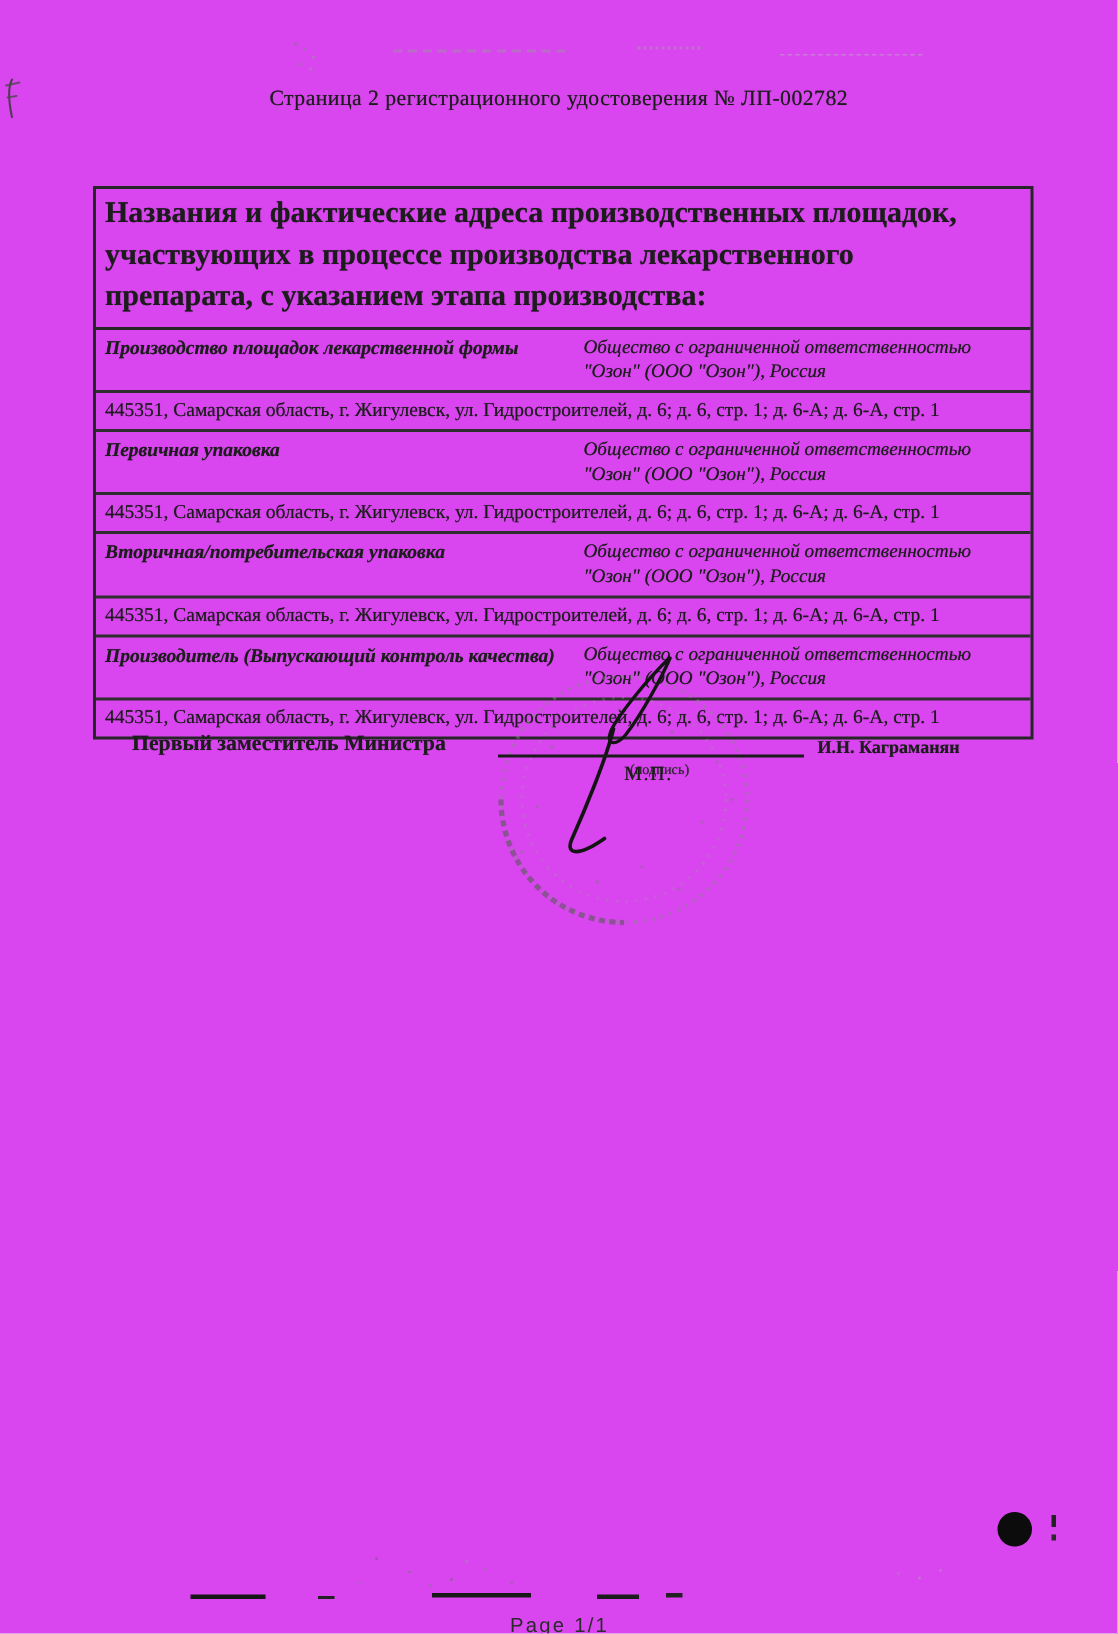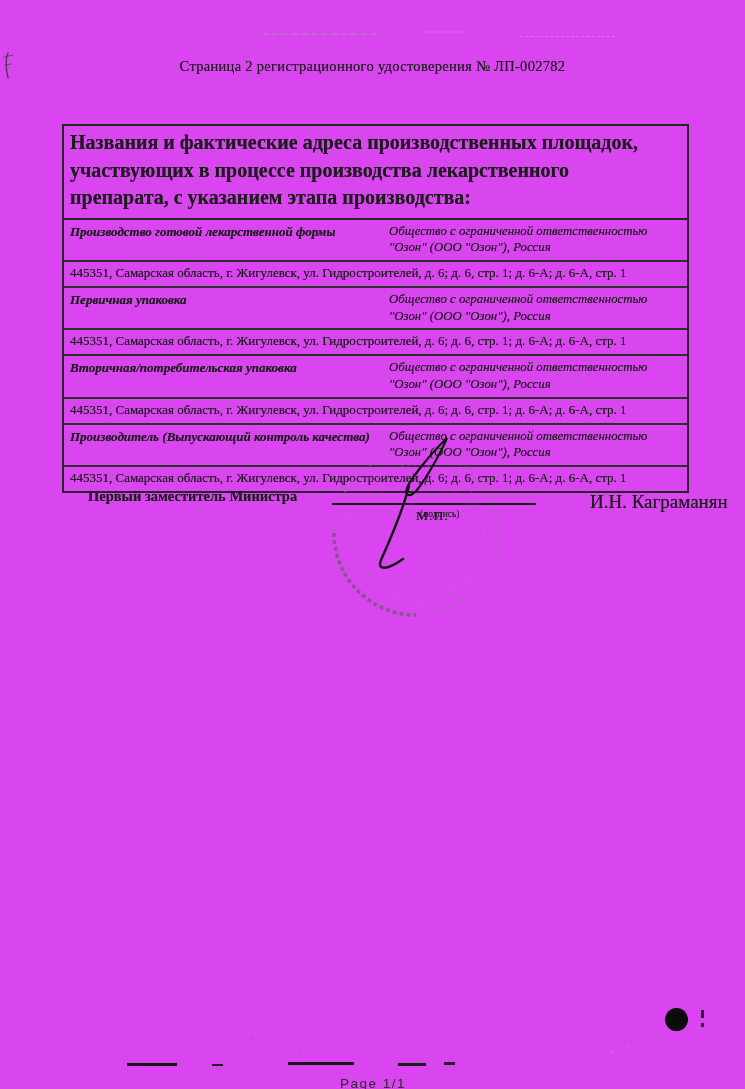--- a/index.html
+++ b/index.html
@@ -31,21 +31,21 @@
     font-size:13px; padding-top:1px;
   }
   .t-company { flex:1; font-size:12.8px; line-height:1.3; padding-left:14px;font-style:italic; }
   .t-address {
     font-size:13px; padding:3px 6px 5px 6px; border-bottom:2px solid #2e2e2e;
     white-space:nowrap; overflow:hidden;
   }
   .t-group:last-child .t-address { border-bottom:none; }
 
   .sig-title { position:absolute; left:88px; top:488px; font-weight:bold; font-size:14.5px; }
-  .sig-name  { position:absolute; left:545px; top:491px; font-weight:normal; font-size:19px;margin-left:45px; }
+  .sig-name  { position:absolute; left:545px; top:491px; font-weight:bold; font-size:12px; }
   .sig-line  { position:absolute; left:332px; top:503px; width:204px; height:0; border-top:2px solid #1a1a1a; }
   .sig-caption { position:absolute; left:420px; top:509px; font-size:9.5px; color:#2a2a2a; }
   .sig-mp    { position:absolute; left:416px; top:508px; font-size:13.5px; letter-spacing:1px; }
 
   .stamp-svg { position:absolute; left:328px; top:438px; }
   .signature-svg { position:absolute; left:360px; top:428px; }
   .pen-mark-svg { position:absolute; left:1px; top:50px; }
 
   .punch-dot {
     position:absolute; left:665px; top:1008px; width:23px; height:23px;
@@ -83,21 +83,21 @@
 
 <div class="page">
 
   <div class="doc-header">Страница  2 регистрационного удостоверения № ЛП-002782</div>
 
   <div class="reg-table">
     <div class="t-title">Названия и фактические адреса производственных площадок, участвующих в процессе производства лекарственного препарата, с указанием этапа производства:</div>
 
     <div class="t-group">
       <div class="t-stage-row">
-        <div class="t-stage">Производство готовой лекарственной формы</div>
+        <div class="t-stage">Производство площадок лекарственной формы</div>
         <div class="t-company">Общество с ограниченной ответственностью "Озон" (ООО "Озон"), Россия</div>
       </div>
       <div class="t-address">445351, Самарская область, г. Жигулевск, ул. Гидростроителей, д. 6; д. 6, стр. 1; д. 6-А; д. 6-А, стр. 1</div>
     </div>
 
     <div class="t-group">
       <div class="t-stage-row">
         <div class="t-stage">Первичная упаковка</div>
         <div class="t-company">Общество с ограниченной ответственностью "Озон" (ООО "Озон"), Россия</div>
       </div>

